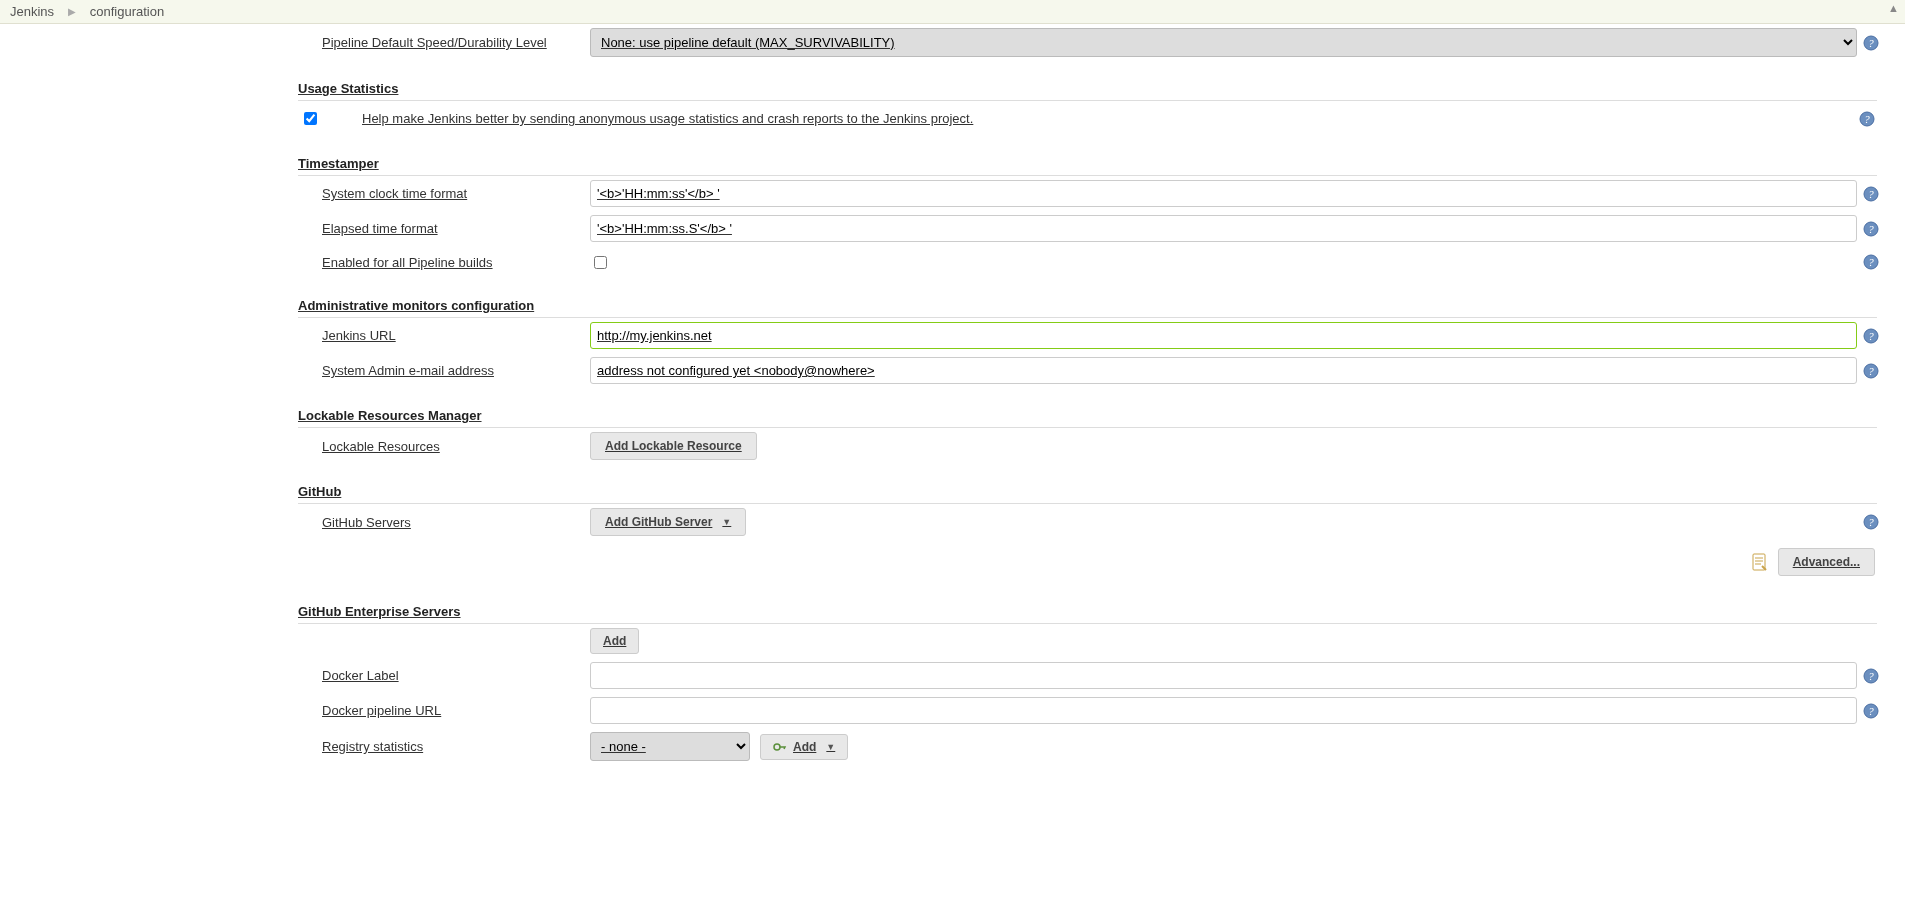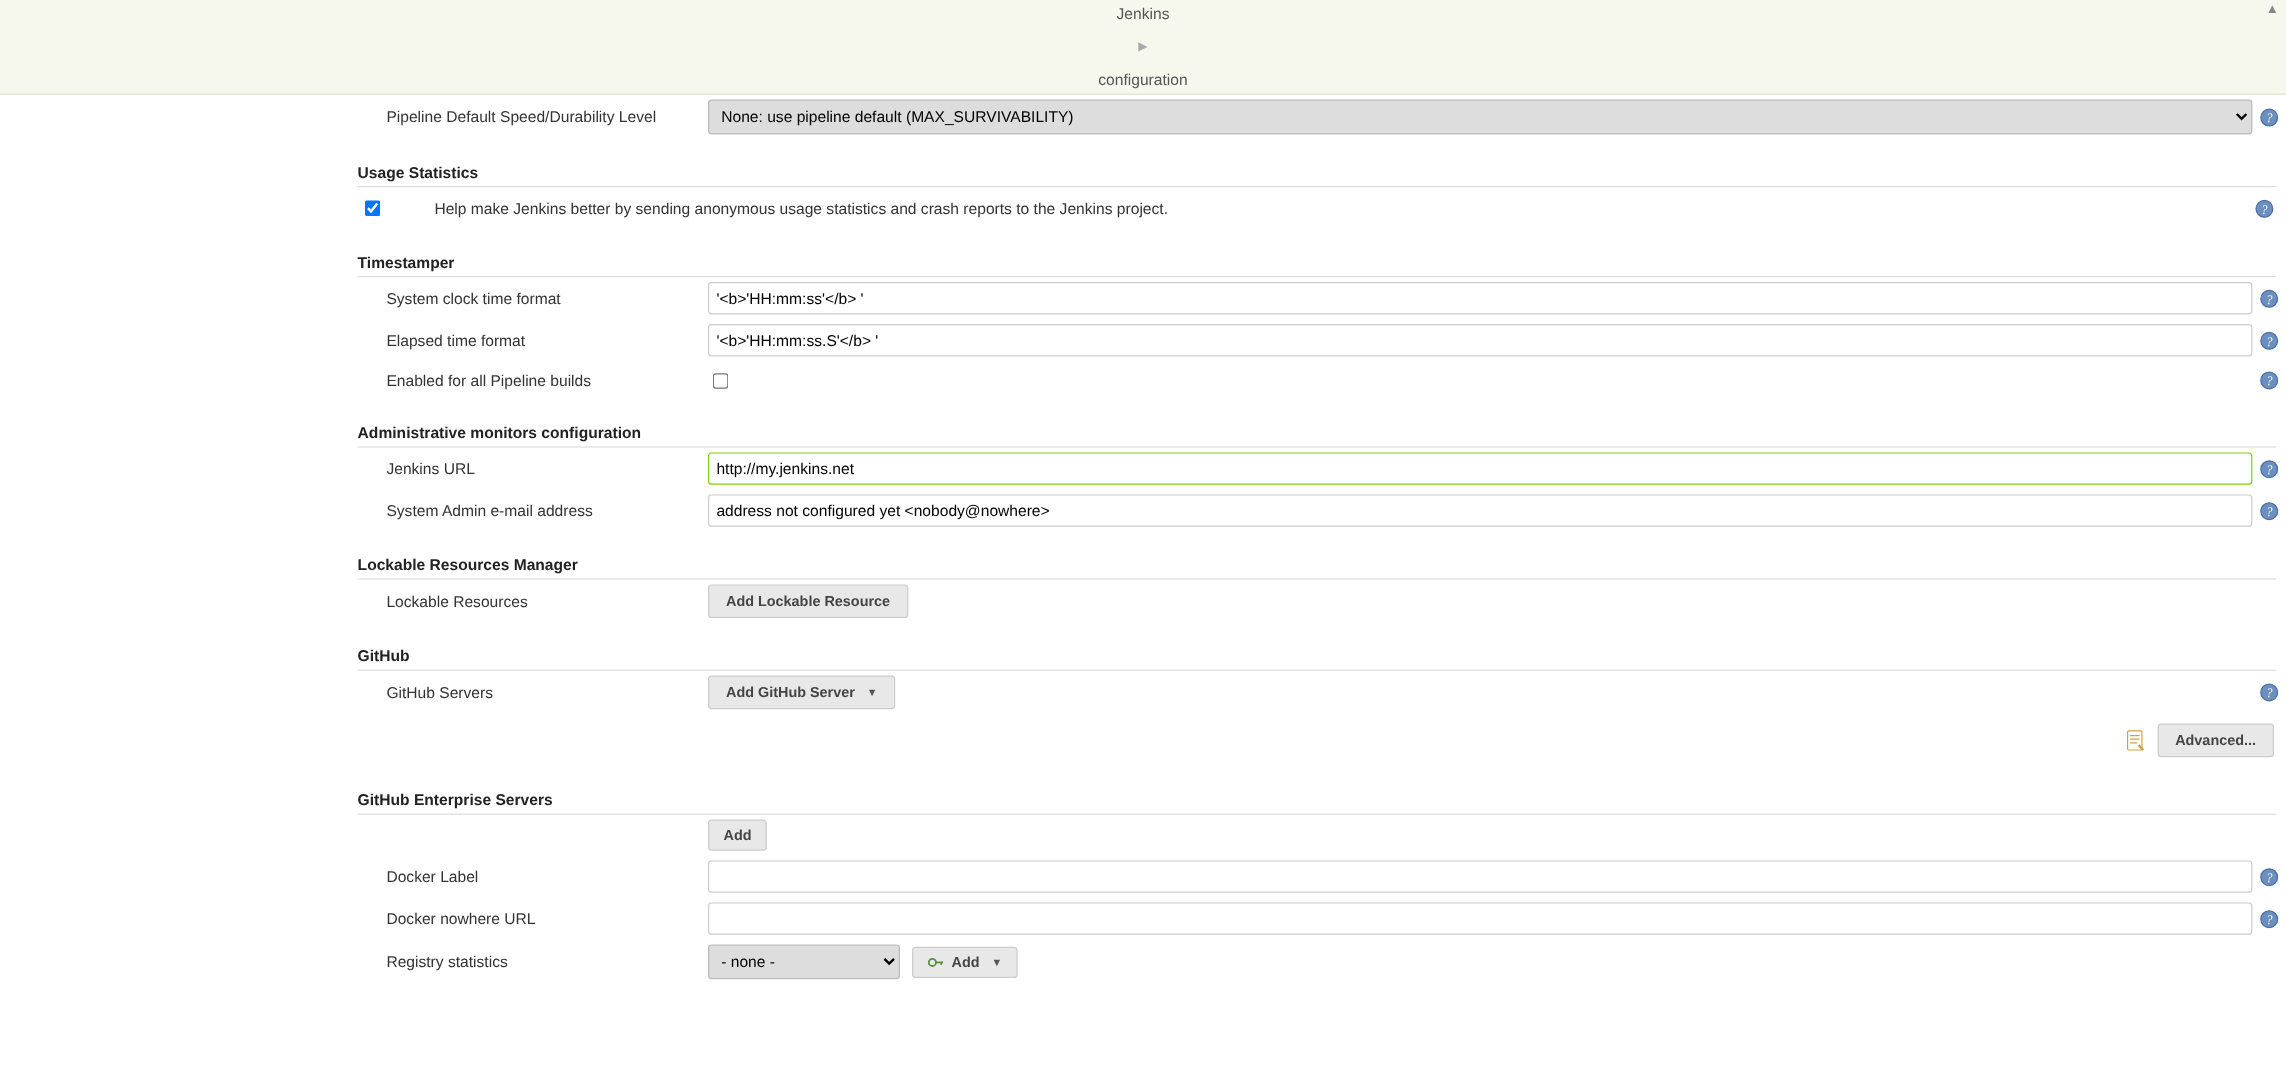--- a/index.html
+++ b/index.html
@@ -12,38 +12,38 @@
   }
   .breadcrumb-bar {
     background: #f6f8ed;
     border-bottom: 1px solid #e0e0d0;
     padding: 4px 10px;
     display: flex;
     align-items: center;
     gap: 14px;
     font-size: 13px;
     position: relative;
-    flex-direction: column;
   }
   .breadcrumb-bar a { color: #555; text-decoration: none; }
   .bc-sep { color: #aaa; font-size: 10px; }
   .bc-up {
     position: absolute;
     right: 6px;
     top: 2px;
     color: #888;
     font-size: 11px;
     cursor: pointer;
   }
   .main {
     padding: 0 0 40px 0;
   }
   .content-wrap {
     margin-left: 298px;
-    margin-right: 8px;
+    margin-right: 28px;
+    text-decoration: underline;
   }
   .section-header {
     font-weight: bold;
     font-size: 13px;
     color: #222;
     padding: 8px 0 4px 0;
     border-bottom: 1px solid #ddd;
     margin-top: 12px;
   }
   .form-row {
@@ -310,21 +310,21 @@
         <span class="help-icon">
           <svg viewBox="0 0 16 16">
               <circle cx="8" cy="8" r="7" fill="#6b8fbf" stroke="#4a6ea3"></circle>
               <text x="8" y="12" text-anchor="middle" font-size="11" fill="#fff" font-family="Georgia" font-style="italic">?</text>
             </svg>
         </span>
       </div>
     </div>
 
     <div class="form-row indented">
-      <div class="row-label">Docker nowhere URL</div>
+      <div class="row-label">Docker pipeline URL</div>
       <div class="row-field">
         <input type="text" value="" style="">
       </div>
       <div class="field-help-wrap">
         <span class="help-icon">
           <svg viewBox="0 0 16 16">
               <circle cx="8" cy="8" r="7" fill="#6b8fbf" stroke="#4a6ea3"></circle>
               <text x="8" y="12" text-anchor="middle" font-size="11" fill="#fff" font-family="Georgia" font-style="italic">?</text>
             </svg>
         </span>

